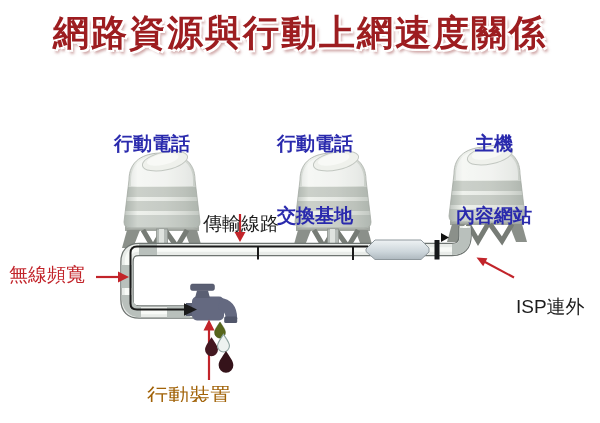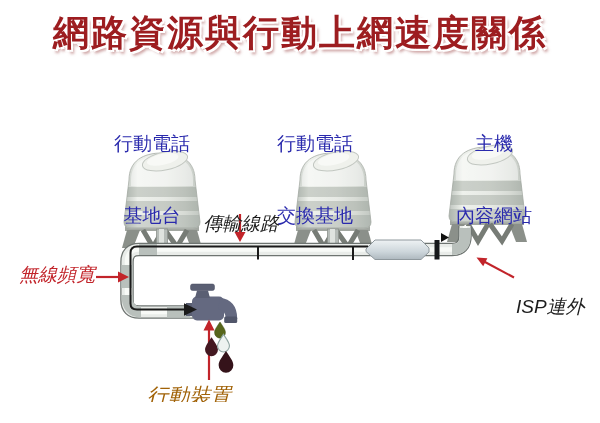--- a/index.html
+++ b/index.html
@@ -9,26 +9,26 @@
   }
   #art{position:absolute;left:0;top:0;}
   .txt{position:absolute;white-space:pre;}
   .title{
     left:0;right:0;top:9px;text-align:center;
     font-size:36px;font-weight:bold;letter-spacing:2px;color:#9d1d20;
     text-shadow:-2px -2px 0 #fff,2px -2px 0 #fff,-2px 2px 0 #fff,2px 2px 0 #fff,
                  3px 4px 3px rgba(160,80,80,.55);
   }
   .tank-label{
-    top:84px;font-size:19px;line-height:24px;font-weight:normal;color:#2a2aad;
+    top:84px;font-size:19px;line-height:24px;font-weight:bold;color:#2a2aad;
     text-align:center;transform:translateX(-50%);
   }
-  .ann{font-size:19px;line-height:24px;color:#1c1c1c;font-style:italic;}
+  .ann{font-size:19px;line-height:24px;color:#1c1c1c;}
   .ann-transmission{left:203px;top:164px;}
-  .ann-wireless{left:9px;top:263px;color:#c2242a;margin-left:10px;}
+  .ann-wireless{left:9px;top:263px;color:#c2242a;}
   .ann-isp{left:516px;top:244px;line-height:25px;}
   .ann-device{left:147px;top:384px;font-size:21px;color:#a16207;}
 </style>
 </head>
 <body>
 
 <div id="stage">
 
   <svg id="art" width="600" height="423" viewBox="0 0 600 423">
     <defs>
@@ -136,21 +136,20 @@
       <use href="#dropShape" transform="translate(211.5,345.5) scale(0.92)" fill="#441821"></use>
       <use href="#dropShape" transform="translate(223.5,342) scale(0.85)" fill="#edf2f0" stroke="#8fa5a2" stroke-width="1.3"></use>
       <use href="#dropShape" transform="translate(226,360.5) scale(1.05)" fill="#35131a"></use>
     </g>
   </svg>
 
   <div class="txt title">網路資源與行動上網速度關係</div>
 
   <div class="txt tank-label" style="left:152px">
     <div>行動電話</div>
-    <div>基地台</div>
   </div>
   <div class="txt tank-label" style="left:315px">
     <div>行動電話</div>
     <div>交換基地</div>
   </div>
   <div class="txt tank-label" style="left:494px">
     <div>主機</div>
     <div>內容網站</div>
   </div>
 

